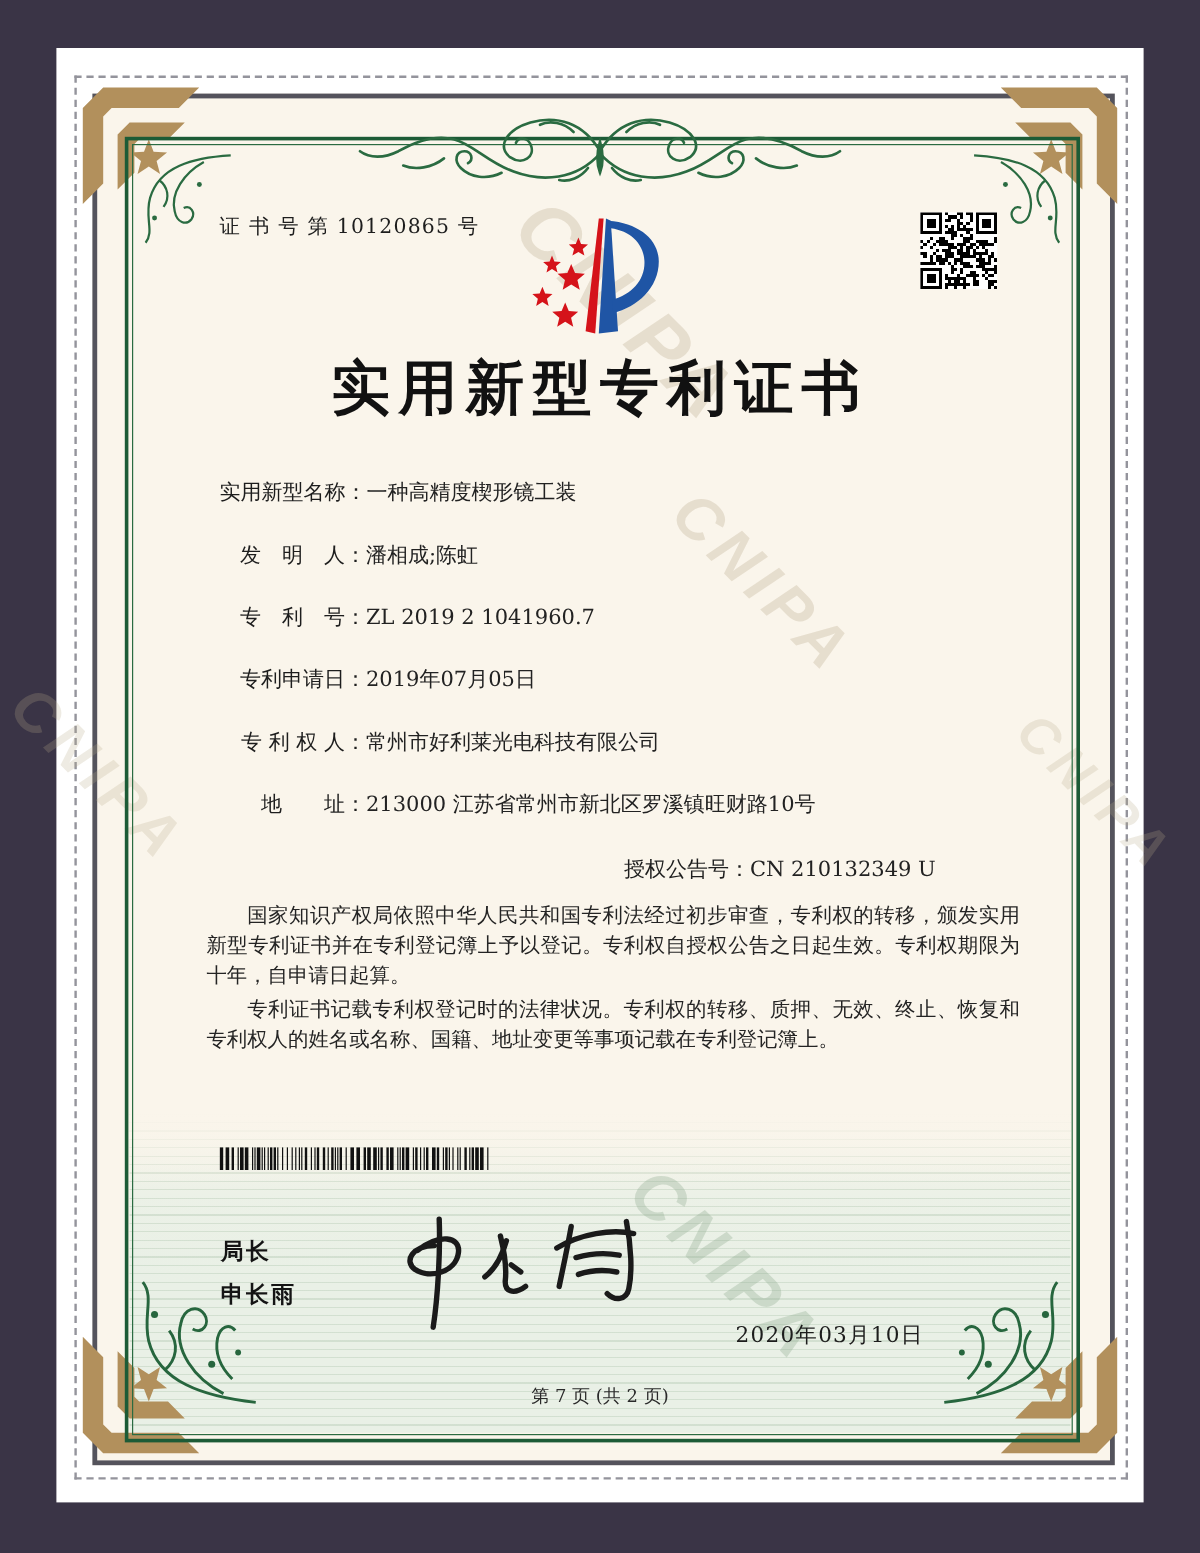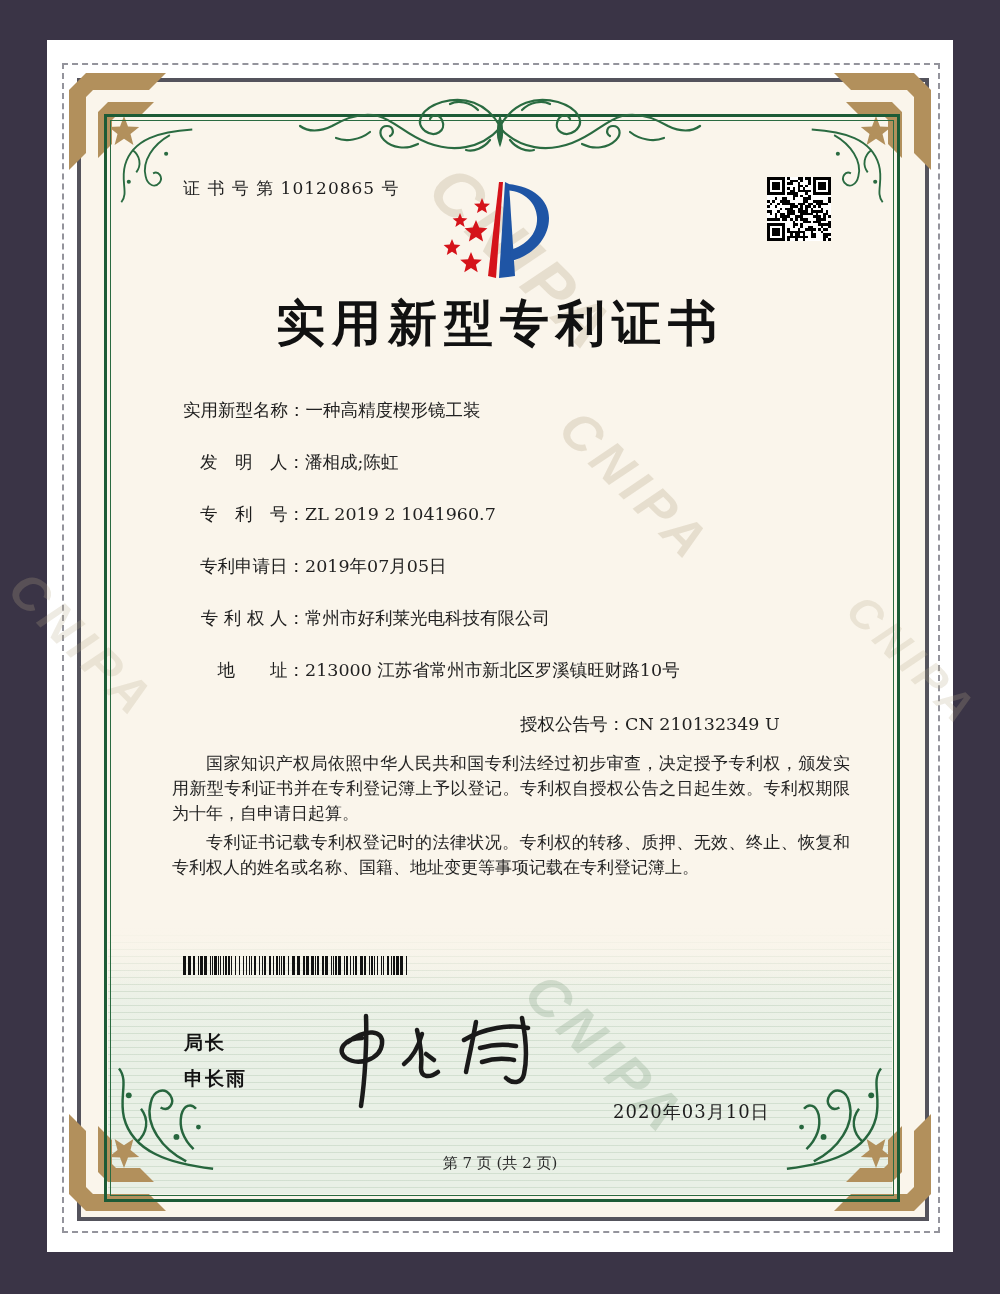--- a/index.html
+++ b/index.html
@@ -462,21 +462,21 @@
       </div>
       <div class="field-row" style="top:260px">
         <span class="field-label">地　　址：</span><span>213000 江苏省常州市新北区罗溪镇旺财路10号</span>
       </div>
       <div class="field-row" style="top:314px">
         <span class="grant-no"><span class="field-label" style="min-width:0">授权公告号：</span><span>CN 210132349 U</span></span>
       </div>
     </div>
 
     <div class="paras">
-      <p>国家知识产权局依照中华人民共和国专利法经过初步审查，决定授予专利权，颁发实用新型专利证书并在专利登记簿上予以登记。专利权自授权公告之日起生效。专利权期限为十年，自申请日起算。</p>
+      <p>国家知识产权局依照中华人民共和国专利法经过初步审查，专利权的转移，颁发实用新型专利证书并在专利登记簿上予以登记。专利权自授权公告之日起生效。专利权期限为十年，自申请日起算。</p>
       <p>专利证书记载专利权登记时的法律状况。专利权的转移、质押、无效、终止、恢复和专利权人的姓名或名称、国籍、地址变更等事项记载在专利登记簿上。</p>
     </div>
 
     <svg class="barcode" id="barcode-svg" viewBox="0 0 228 19" preserveAspectRatio="none">
         <rect x="0" y="0" width="3" height="19" fill="#111"></rect>
         <rect x="5" y="0" width="3" height="19" fill="#111"></rect>
         <rect x="10" y="0" width="2" height="19" fill="#111"></rect>
         <rect x="15" y="0" width="1" height="19" fill="#111"></rect>
         <rect x="17" y="0" width="3" height="19" fill="#111"></rect>
         <rect x="21" y="0" width="3" height="19" fill="#111"></rect>

